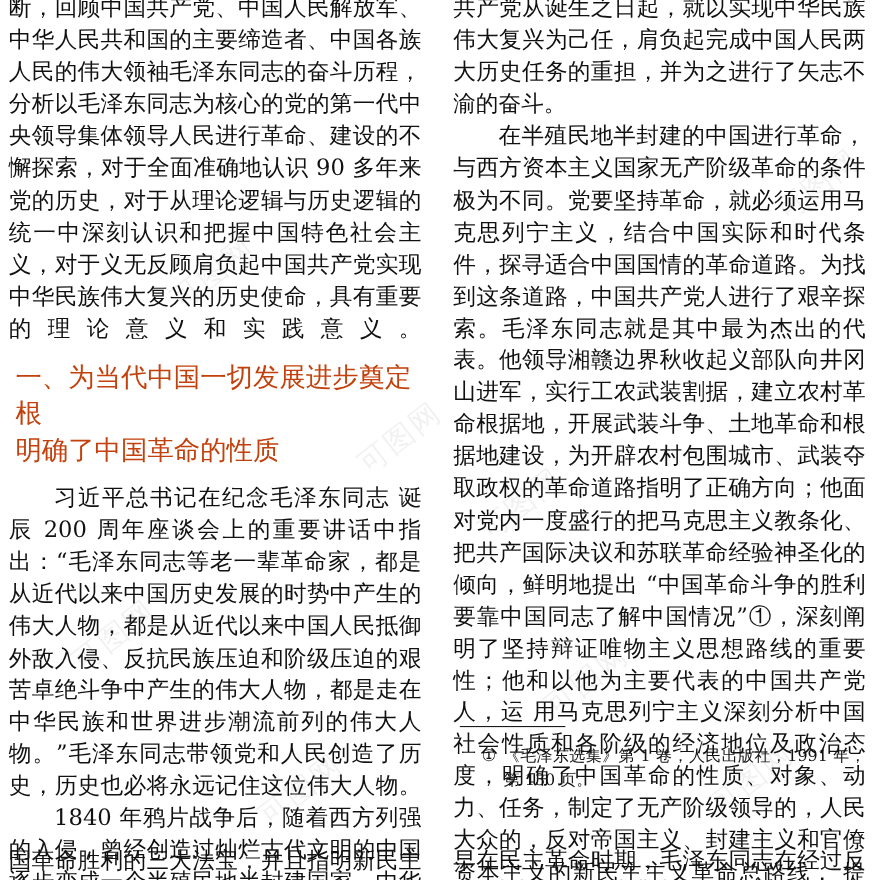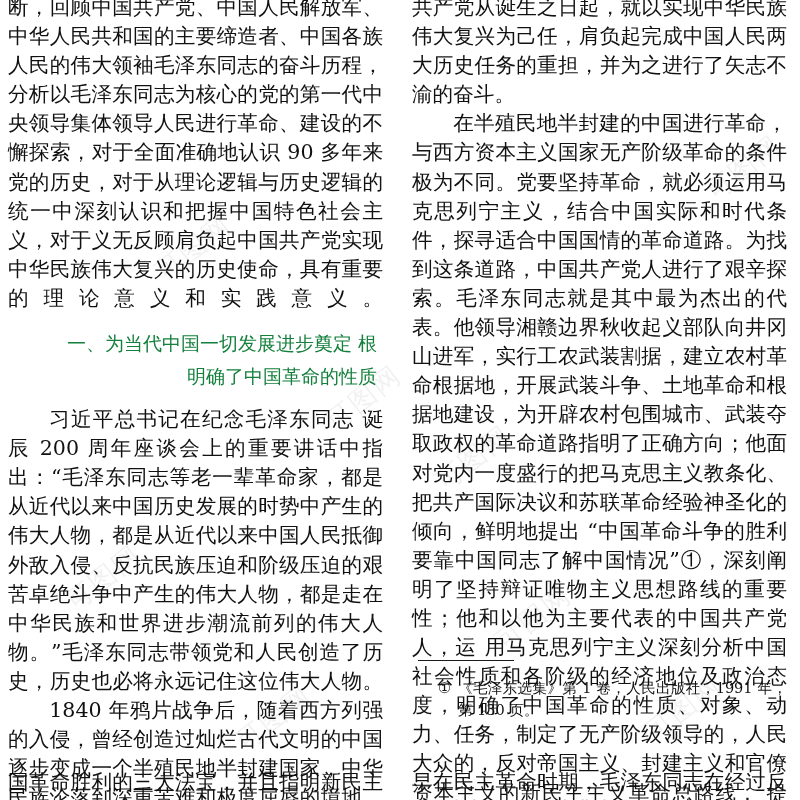--- a/index.html
+++ b/index.html
@@ -67,25 +67,25 @@
   }
   .para.indent { text-indent: 2em; }
   .para.last-justify { text-align-last: justify; }
 
   
   #left-flow  { position: absolute; top: -7px; left: 0; width: 375px; }
   #right-flow { position: absolute; top: -7px; left: 0; width: 375px; }
 
   
   .section-heading {
-    font-size: 19px;
+    font-size: 24px;
     line-height: 33px;
-    text-align: right;
+    text-align: left;
     margin: 14px 0 12px 0;
-    color: #15803d;
+    color: #c2410c;
     font-weight: 400;
     padding: 0 6px;
   }
   .section-heading .h-line2 { display: block; }
 
   
   .footnote-block {
     position: absolute;
     left: 0;
     width: 375px;

